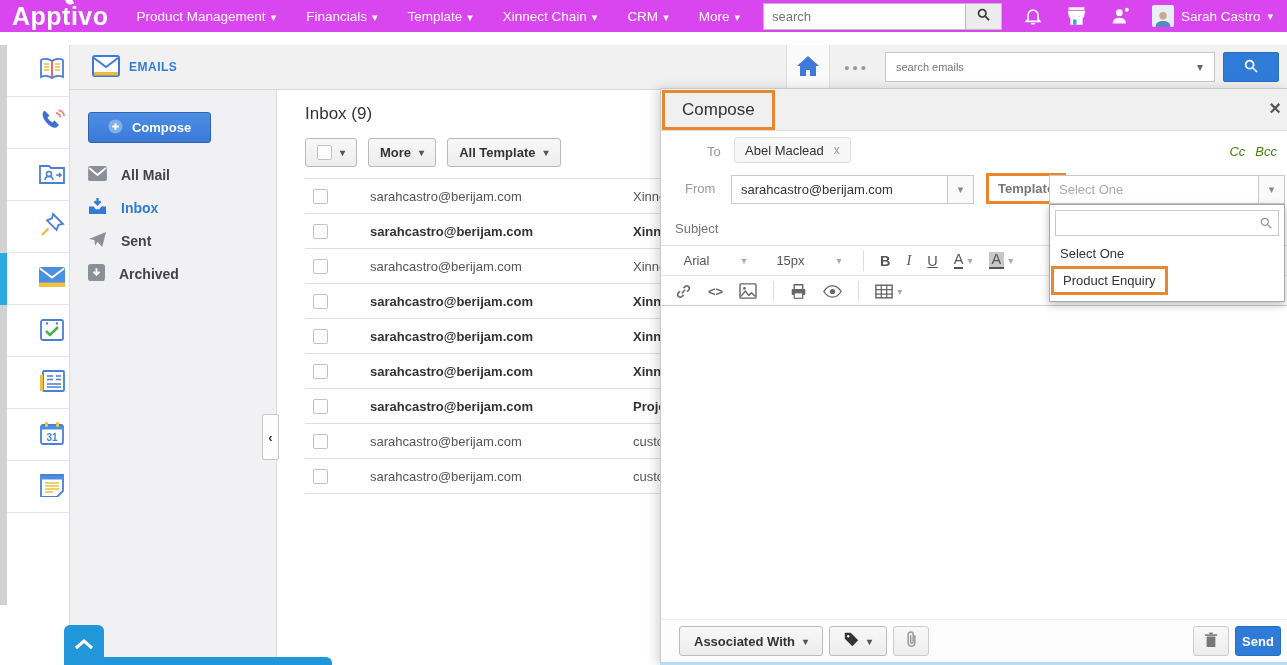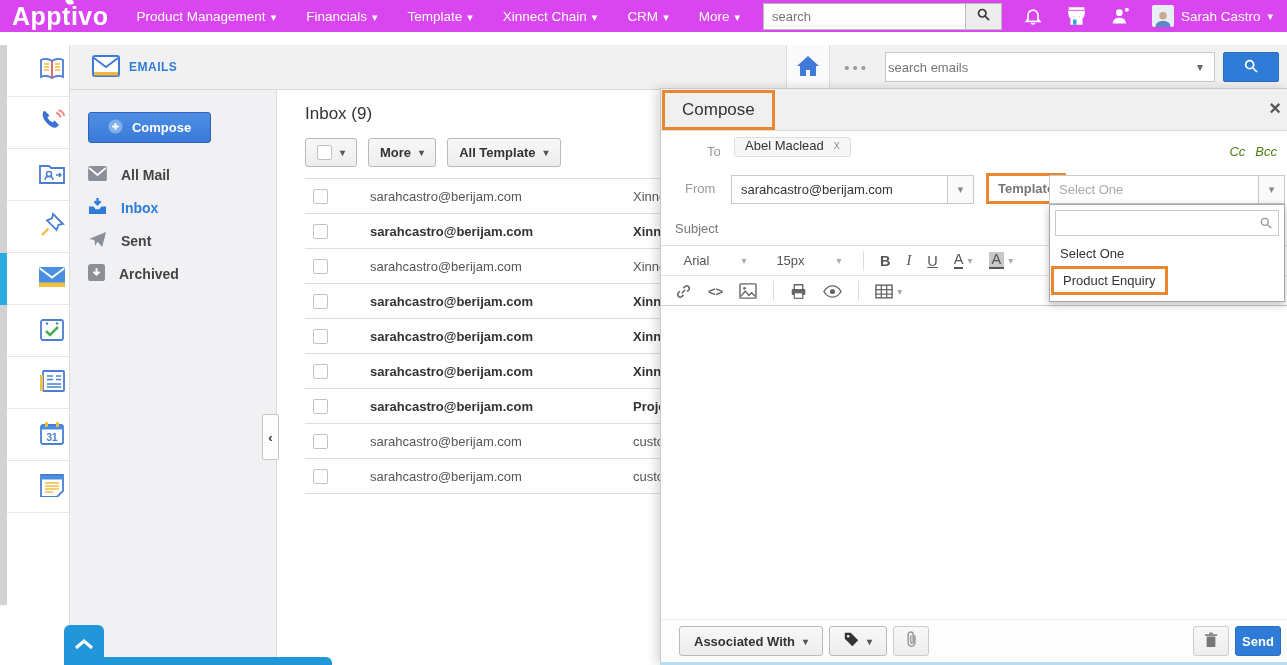--- a/index.html
+++ b/index.html
@@ -23,21 +23,21 @@
 
   
   .appbar { position:absolute; left:70px; top:45px; width:1217px; height:45px; background:#f1f1f2; border-bottom:1px solid #d8d8d8; display:flex; align-items:center; z-index:5; }
   .appbar-title { display:flex; align-items:center; gap:9px; margin-left:22px; }
   .appbar-title .t { color:#2f7cd8; font-weight:bold; font-size:12px; letter-spacing:.5px; }
   .appbar-right { margin-left:auto; display:flex; align-items:center; height:45px; }
   .homebtn { width:44px; height:45px; background:#fafafa; border-left:1px solid #ddd; border-right:1px solid #ddd; display:flex; align-items:center; justify-content:center; cursor:pointer; }
   .dots { color:#9a9a9a; font-size:15px; letter-spacing:3px; margin:0 16px 0 14px; cursor:pointer; }
   .esearch { display:flex; align-items:center; gap:8px; margin-right:8px; }
   .esearch .box { width:330px; height:30px; background:#fff; border:1px solid #c9c9c9; display:flex; align-items:center; }
-  .esearch input { flex:1; border:none; outline:none; padding:0 2px; font-size:13px; font-family:inherit; color:#333; }
+  .esearch input { flex:1; border:none; outline:none; padding:0 10px; font-size:11px; font-family:inherit; color:#333; }
   .esearch .boxcar { width:28px; text-align:center; color:#666; font-size:12px; cursor:pointer; }
   .esearch .sbtn { width:56px; height:30px; background:#2f7cd8; border:1px solid #2a6ec2; border-radius:2px; display:flex; align-items:center; justify-content:center; cursor:pointer; }
 
   
   .rail { position:absolute; left:0; top:45px; width:70px; height:620px; background:#fff; border-right:1px solid #ddd; z-index:4; }
   .rail-strip { position:absolute; left:0; top:0; width:7px; height:560px; background:#d2d2d2; }
   .rail-cell { position:absolute; left:7px; width:62px; height:52px; background:#fff; border-bottom:1px solid #e7e7e7; display:flex; align-items:center; justify-content:center; cursor:pointer;padding-left:28px; }
   .rail-cell.active::before { content:""; position:absolute; left:-7px; top:0; width:7px; height:52px; background:#29abe2; }
 
   
@@ -69,21 +69,21 @@
 
   
   .compose { position:absolute; left:660px; top:88px; width:627px; height:577px; background:#fff; border-left:1px solid #c9c9c9; border-top:1px solid #c9c9c9; border-bottom:3px solid #b9ddf2; box-shadow:-4px 0 10px rgba(0,0,0,.15); z-index:20; }
   .c-head { position:absolute; left:0; top:0; right:0; height:42px; background:#f0f0f0; border-bottom:1px solid #ddd; }
   .hl-box { border:3px solid #e8872e; }
   .c-title { position:absolute; left:1px; top:1px; padding:7px 17px; font-size:17px; color:#333; background:#f0f0f0; }
   .c-close { position:absolute; right:6px; top:8px; font-size:20px; color:#555; font-weight:bold; cursor:pointer; }
   .lab { color:#999; font-size:13px; }
   .c-to { position:absolute; left:0; top:44px; right:0; height:38px; }
   .c-to .lab { position:absolute; left:46px; top:11px; }
-  .chip { position:absolute; left:73px; top:4px; height:20px; background:#f7f7f7; border:1px solid #ddd; border-radius:3px; display:flex; gap:10px; padding:0 10px; color:#333; }
+  .chip { position:absolute; left:73px; top:4px; height:26px; background:#f7f7f7; border:1px solid #ddd; border-radius:3px; display:flex; align-items:center; gap:10px; padding:0 10px; color:#333; }
   .chip .x { color:#999; font-size:12px; cursor:pointer; }
   .ccbcc { position:absolute; right:10px; top:11px; color:#4d7c0f; display:flex; gap:10px;font-style:italic; }
   .ccbcc span { cursor:pointer; }
   .c-from { position:absolute; left:0; top:84px; right:0; height:38px; }
   .c-from .lab { position:absolute; left:24px; top:8px; }
   .sel { height:29px; border:1px solid #c9c9c9; background:#fff; display:flex; align-items:center; cursor:pointer; }
   .sel .val { flex:1; padding:0 9px; white-space:nowrap; overflow:hidden; }
   .sel .caret { width:26px; align-self:stretch; border-left:1px solid #c9c9c9; background:#fafafa; display:flex; align-items:center; justify-content:center; color:#888; font-size:11px; }
   .from-sel { position:absolute; left:70px; top:2px; width:243px; }
   .tmpl-lab { position:absolute; left:325px; top:0px; padding:5px 9px; color:#777; font-weight:bold; font-size:13px; background:#fff; }

